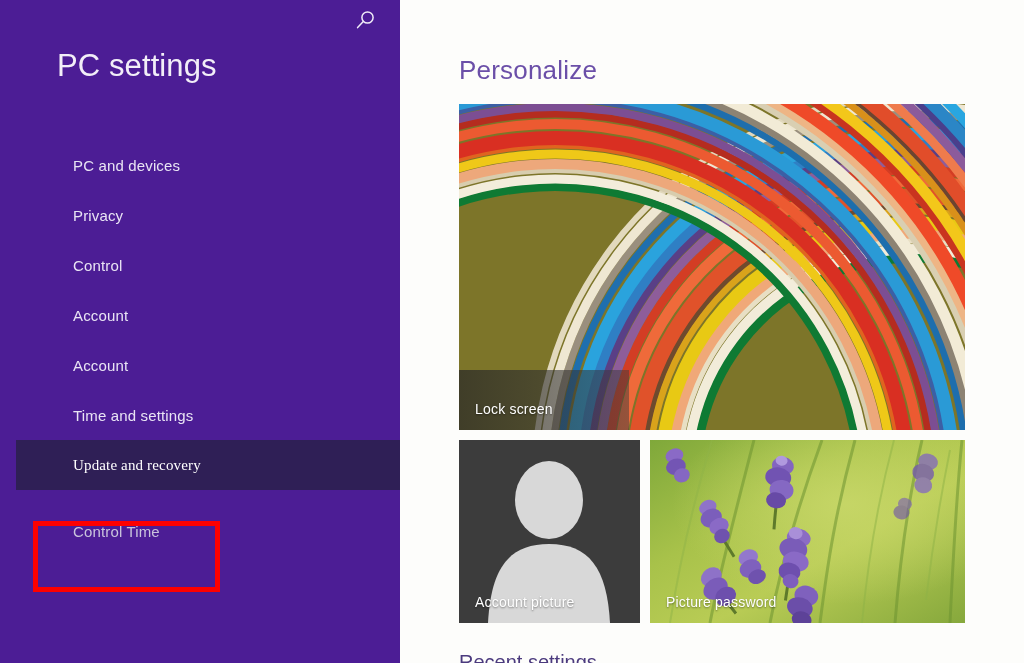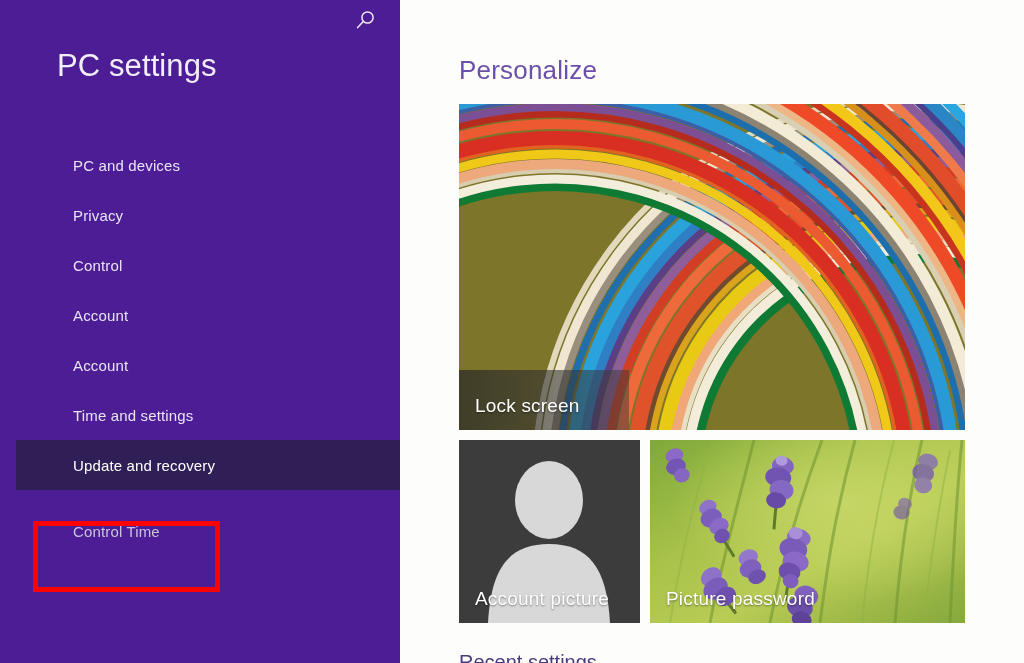--- a/index.html
+++ b/index.html
@@ -60,20 +60,21 @@
   }
   .nav-item .nav-label {
     font-size:15px;
     font-weight:400;
     color:#e9e4f4;
     letter-spacing:0.15px;
     white-space:nowrap;
   }
   .nav-item.selected {
     background:#2f1f56;
+    font-family:Liberation Serif, serif;
   }
   .nav-item.selected .nav-label {
     color:#ffffff;
   }
   .nav-spacer { height:16px; }
   .nav-item.secondary .nav-label {
     color:#c9c3dc;
   }
 
   
@@ -111,21 +112,21 @@
 
   .tile {
     position:relative;
     overflow:hidden;
     cursor:pointer;
   }
   .tile-label {
     position:absolute;
     left:16px;
     bottom:13px;
-    font-size:19px;
+    font-size:14px;
     font-weight:400;
     color:#ffffff;
     letter-spacing:0.2px;
     text-shadow:0 1px 2px rgba(0,0,0,0.45);
     z-index:5;
     white-space:nowrap;
   }
 
   
   .tile-lock {

